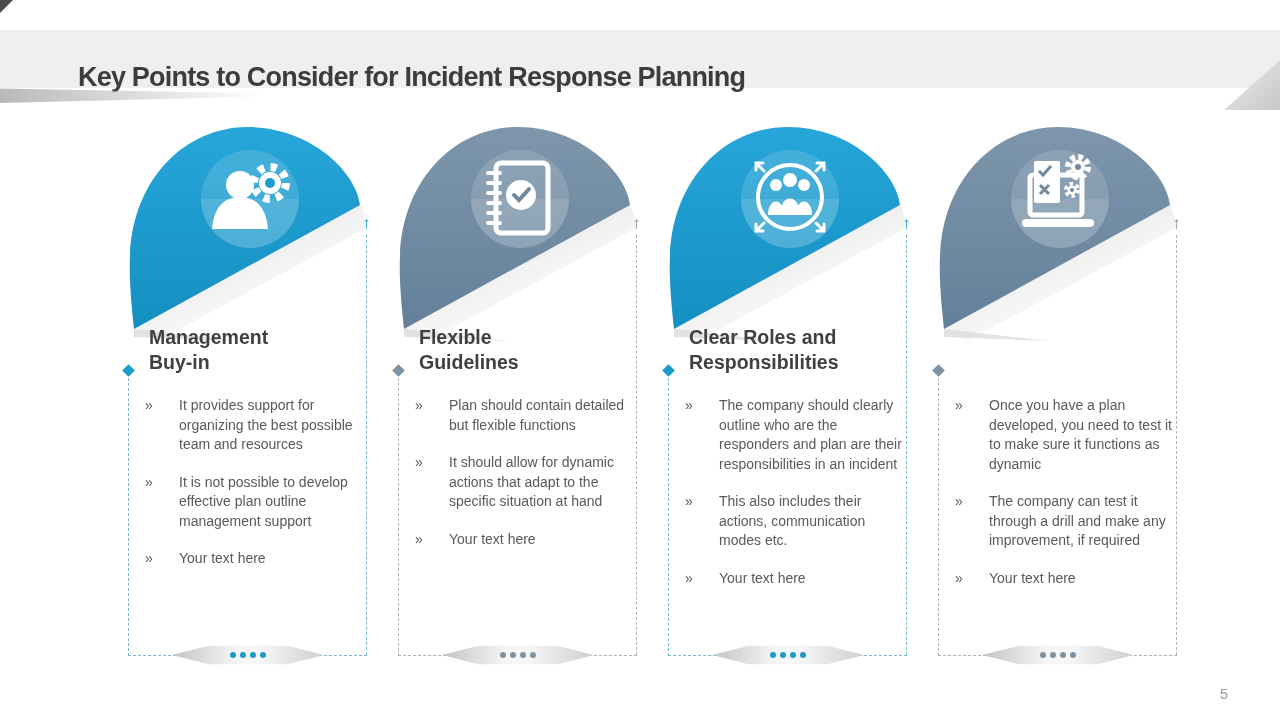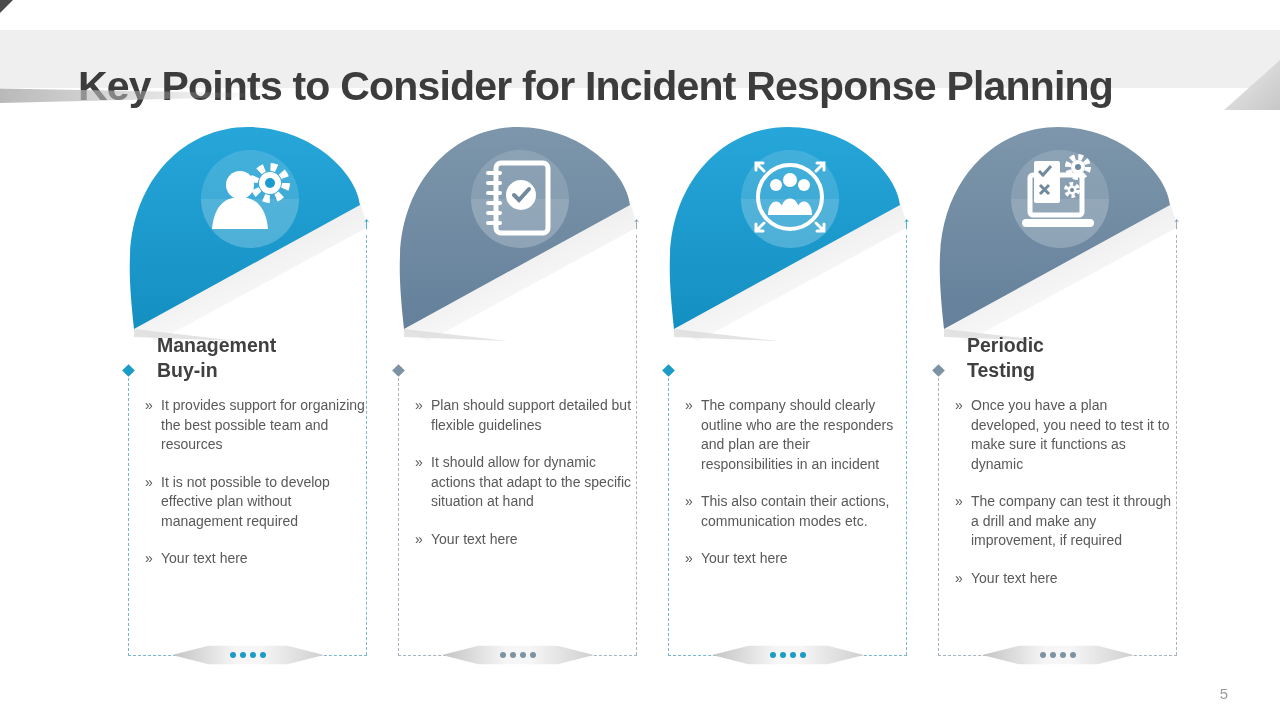--- a/index.html
+++ b/index.html
@@ -5,51 +5,51 @@
 <style>
   html,body{margin:0;padding:0;}
   body{
     width:1280px;height:720px;position:relative;overflow:hidden;
     background:#ffffff;font-family:"Liberation Sans",sans-serif;
   }
   
   .banner{position:absolute;top:30px;left:0;width:1280px;height:58px;background:#efefef;}
   .slide-title{
     position:absolute;left:78px;top:0;height:58px;line-height:58px;
-    font-size:41px;font-weight:700;color:#3c3c3c;letter-spacing:-0.8px;white-space:nowrap;
+    font-size:27px;font-weight:700;color:#3c3c3c;letter-spacing:-0.8px;white-space:nowrap;
   }
   .corner-notch{position:absolute;top:0;left:0;width:0;height:0;
     border-top:13px solid #4c4c4c;border-right:13px solid transparent;}
   .banner-wisp{position:absolute;top:87px;left:0;width:265px;height:16px;
     background:linear-gradient(to right,#b9b9b9,rgba(246,246,246,0));
     clip-path:polygon(0 10%,100% 40%,100% 60%,0 100%);}
   .banner-fold{position:absolute;top:60px;right:0;width:56px;height:50px;
     background:linear-gradient(315deg,#c7c7c7,#ececec);
     clip-path:polygon(100% 0,100% 100%,0 100%);}
   
   .column{position:absolute;top:123px;width:239px;height:545px;}
   .theme-blue{--accent:#1b9cc6;--dash:#79b7cc;--solid:#1b9cd1;}
   .theme-gray{--accent:#7d93a3;--dash:#a7b4bf;--solid:#70899e;}
   .petal{position:absolute;top:0;left:0;width:240px;height:218px;}
   .petal svg{display:block;overflow:visible;}
-  .col-title{position:absolute;top:198px;left:17px;margin:12px;
+  .col-title{position:absolute;top:198px;left:17px;margin:4px;
     font-size:19.5px;font-weight:700;color:#404040;line-height:24.5px;}
   .col-title span{display:block;}
   .diamond{position:absolute;top:243px;left:-4px;width:9px;height:9px;
     background:var(--accent);transform:rotate(45deg);}
   .content-box{position:absolute;top:255px;left:0;width:238px;height:277px;
     border-left:1px dashed var(--dash);border-bottom:1px dashed var(--dash);}
   .vline{position:absolute;top:112px;left:238px;width:0;height:420px;
     border-right:1px dashed var(--dash);}
   .arrow{position:absolute;top:92px;left:230px;width:17px;text-align:center;
     font-size:17px;font-weight:700;color:var(--accent);line-height:17px;}
   .bullets{position:absolute;top:273px;left:17px;width:222px;margin:0;padding:0;list-style:none;}
   .bullets li{display:flex;margin:0 0 18px 0;font-size:14px;line-height:19.5px;color:#595959;}
   .bullets .mk{width:16px;flex:0 0 16px;color:#595959;}
-  .bullets .bt{flex:1;padding-right:2px;}
+  .bullets .bt{flex:1;padding-right:2px;margin-left:18px;}
   .ribbon{position:absolute;top:521px;left:44px;width:152px;height:22px;
     background:linear-gradient(90deg,#c3c3c3,#f6f6f6 42%,#f6f6f6 58%,#cfcfcf);
     clip-path:polygon(0 50%,24% 8%,76% 8%,100% 50%,76% 92%,24% 92%);}
   .dots{position:absolute;top:50%;left:50%;transform:translate(-50%,-50%);
     display:flex;gap:4px;}
   .dots i{width:6px;height:6px;border-radius:50%;background:var(--accent);display:block;}
   
   .page-number{position:absolute;left:1214px;top:685px;width:20px;text-align:center;
     font-size:15px;color:#9b9b9b;}
 </style>
@@ -105,21 +105,21 @@
   <div class="content-box"></div>
   <div class="vline"></div>
   <span class="arrow">↑</span>
   <ul class="bullets">
     <li>
       <span class="mk">»</span>
       <span class="bt">It provides support for organizing the best possible team and resources</span>
     </li>
     <li>
       <span class="mk">»</span>
-      <span class="bt">It is not possible to develop effective plan without management required</span>
+      <span class="bt">It is not possible to develop effective plan outline management support</span>
     </li>
     <li>
       <span class="mk">»</span>
       <span class="bt">Your text here</span>
     </li>
   </ul>
   <div class="ribbon">
     <span class="dots">
         <i></i>
         <i></i>
@@ -145,28 +145,32 @@
           <line x1="90" y1="70" x2="102" y2="70"></line>
             <line x1="90" y1="80" x2="102" y2="80"></line>
           <line x1="90" y1="90" x2="102" y2="90"></line>
             <line x1="90" y1="100" x2="102" y2="100"></line>
         </g>
         <circle cx="123" cy="72" r="15" fill="#ffffff" stroke="none"></circle>
         <path d="M116 72 L121 77 L131 66" stroke="#70899e" stroke-width="4"></path>
       </g>
     </svg>
   </div>
-  <span class="diamond"></span>
-  <div class="content-box"></div>
-  <div class="vline"></div>
-  <span class="arrow">↑</span>
-  <ul class="bullets">
-    <li>
-      <span class="mk">»</span>
-      <span class="bt">Plan should support detailed but flexible guidelines</span>
+  <h2 class="col-title">
+    <span>Flexible</span>
+    <span>Guidelines</span>
+  </h2>
+  <span class="diamond"></span>
+  <div class="content-box"></div>
+  <div class="vline"></div>
+  <span class="arrow">↑</span>
+  <ul class="bullets">
+    <li>
+      <span class="mk">»</span>
+      <span class="bt">Plan should contain detailed but flexible functions</span>
     </li>
     <li>
       <span class="mk">»</span>
       <span class="bt">It should allow for dynamic actions that adapt to the specific situation at hand</span>
     </li>
     <li>
       <span class="mk">»</span>
       <span class="bt">Your text here</span>
     </li>
   </ul>
@@ -198,32 +202,36 @@
         <path d="M112 92 C112 70 132 70 132 92 Z"></path>
         <g stroke="#ffffff" stroke-width="3" fill="none" stroke-linecap="round">
           <path d="M96 48 L88 40 M88 47 L88 40 L95 40"></path>
           <path d="M148 48 L156 40 M156 47 L156 40 L149 40"></path>
           <path d="M96 100 L88 108 M88 101 L88 108 L95 108"></path>
           <path d="M148 100 L156 108 M156 101 L156 108 L149 108"></path>
         </g>
       </g>
     </svg>
   </div>
+  <h2 class="col-title">
+    <span>Clear Roles and</span>
+    <span>Responsibilities</span>
+  </h2>
   <span class="diamond"></span>
   <div class="content-box"></div>
   <div class="vline"></div>
   <span class="arrow">↑</span>
   <ul class="bullets">
     <li>
       <span class="mk">»</span>
       <span class="bt">The company should clearly outline who are the responders and plan are their responsibilities in an incident</span>
     </li>
     <li>
       <span class="mk">»</span>
-      <span class="bt">This also contain their actions, communication modes etc.</span>
+      <span class="bt">This also includes their actions, communication modes etc.</span>
     </li>
     <li>
       <span class="mk">»</span>
       <span class="bt">Your text here</span>
     </li>
   </ul>
   <div class="ribbon">
     <span class="dots">
         <i></i>
         <i></i>
@@ -249,24 +257,20 @@
         <path d="M102 62 l9 9 M111 62 l-9 9" stroke="#70899e" stroke-width="3"></path>
         <circle cx="140" cy="44" r="10" fill="none" stroke="#ffffff" stroke-width="6" stroke-dasharray="4.5 3.35"></circle>
         <circle cx="140" cy="44" r="7" fill="#ffffff"></circle>
         <circle cx="140" cy="44" r="3" fill="#70899e"></circle>
         <circle cx="134" cy="67" r="6" fill="none" stroke="#ffffff" stroke-width="4" stroke-dasharray="3.4 2.9"></circle>
         <circle cx="134" cy="67" r="4.5" fill="#ffffff"></circle>
         <circle cx="134" cy="67" r="2" fill="#70899e"></circle>
       </g>
     </svg>
   </div>
-  <h2 class="col-title">
-    <span>Periodic</span>
-    <span>Testing</span>
-  </h2>
   <span class="diamond"></span>
   <div class="content-box"></div>
   <div class="vline"></div>
   <span class="arrow">↑</span>
   <ul class="bullets">
     <li>
       <span class="mk">»</span>
       <span class="bt">Once you have a plan developed, you need to test it to make sure it functions as dynamic</span>
     </li>
     <li>

